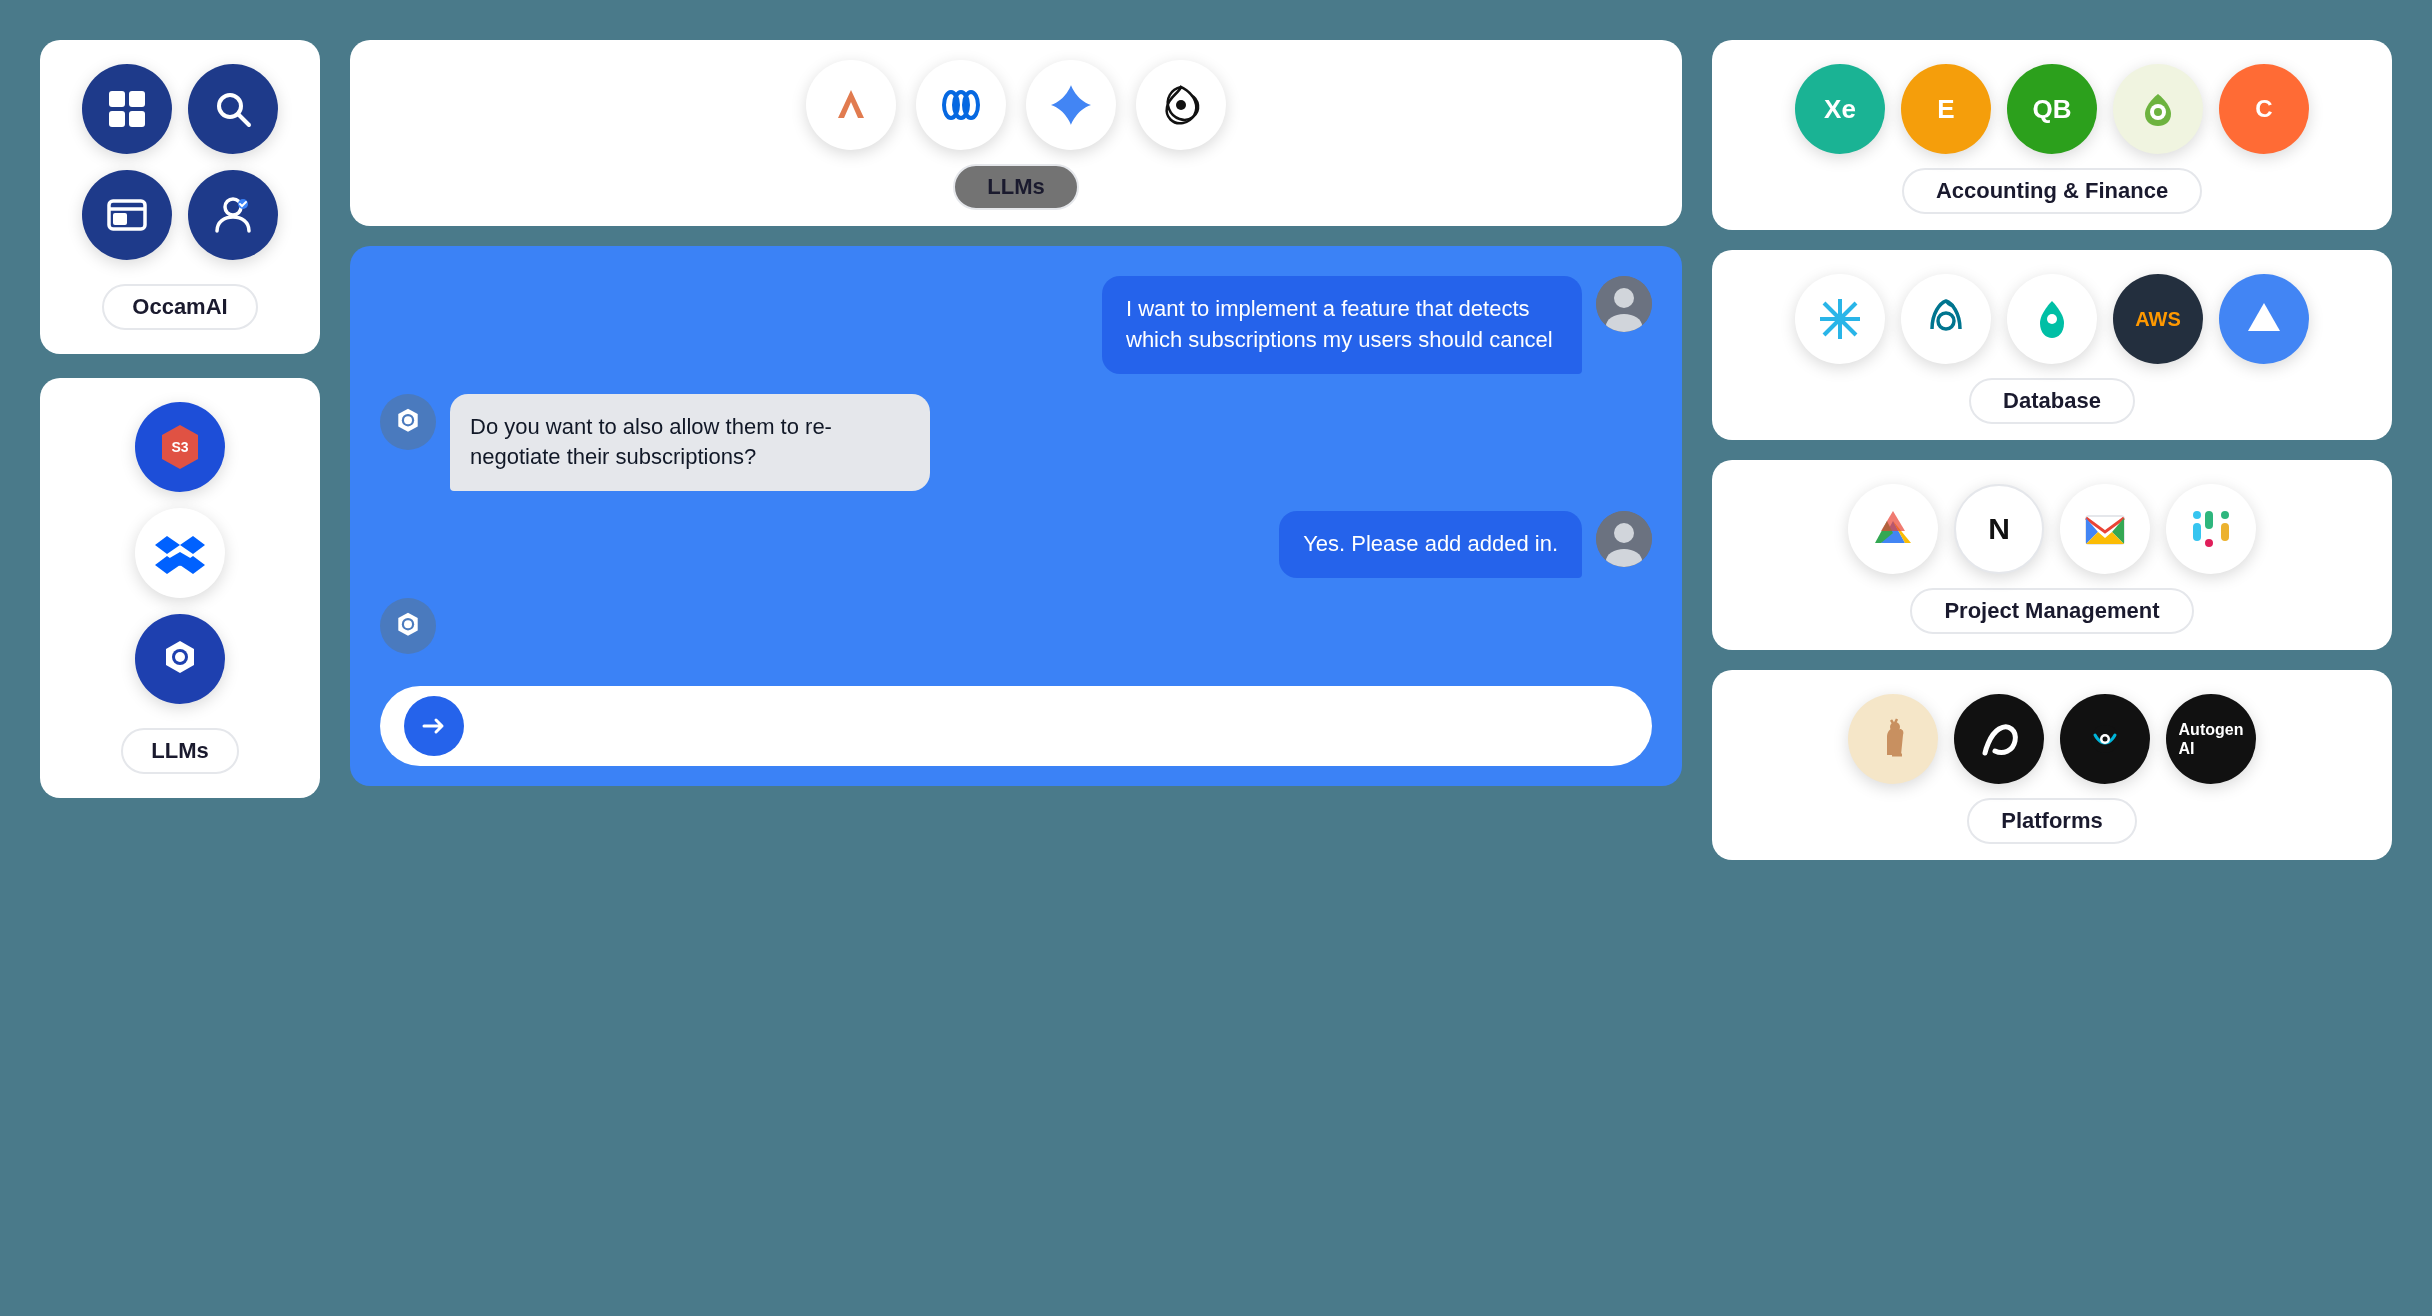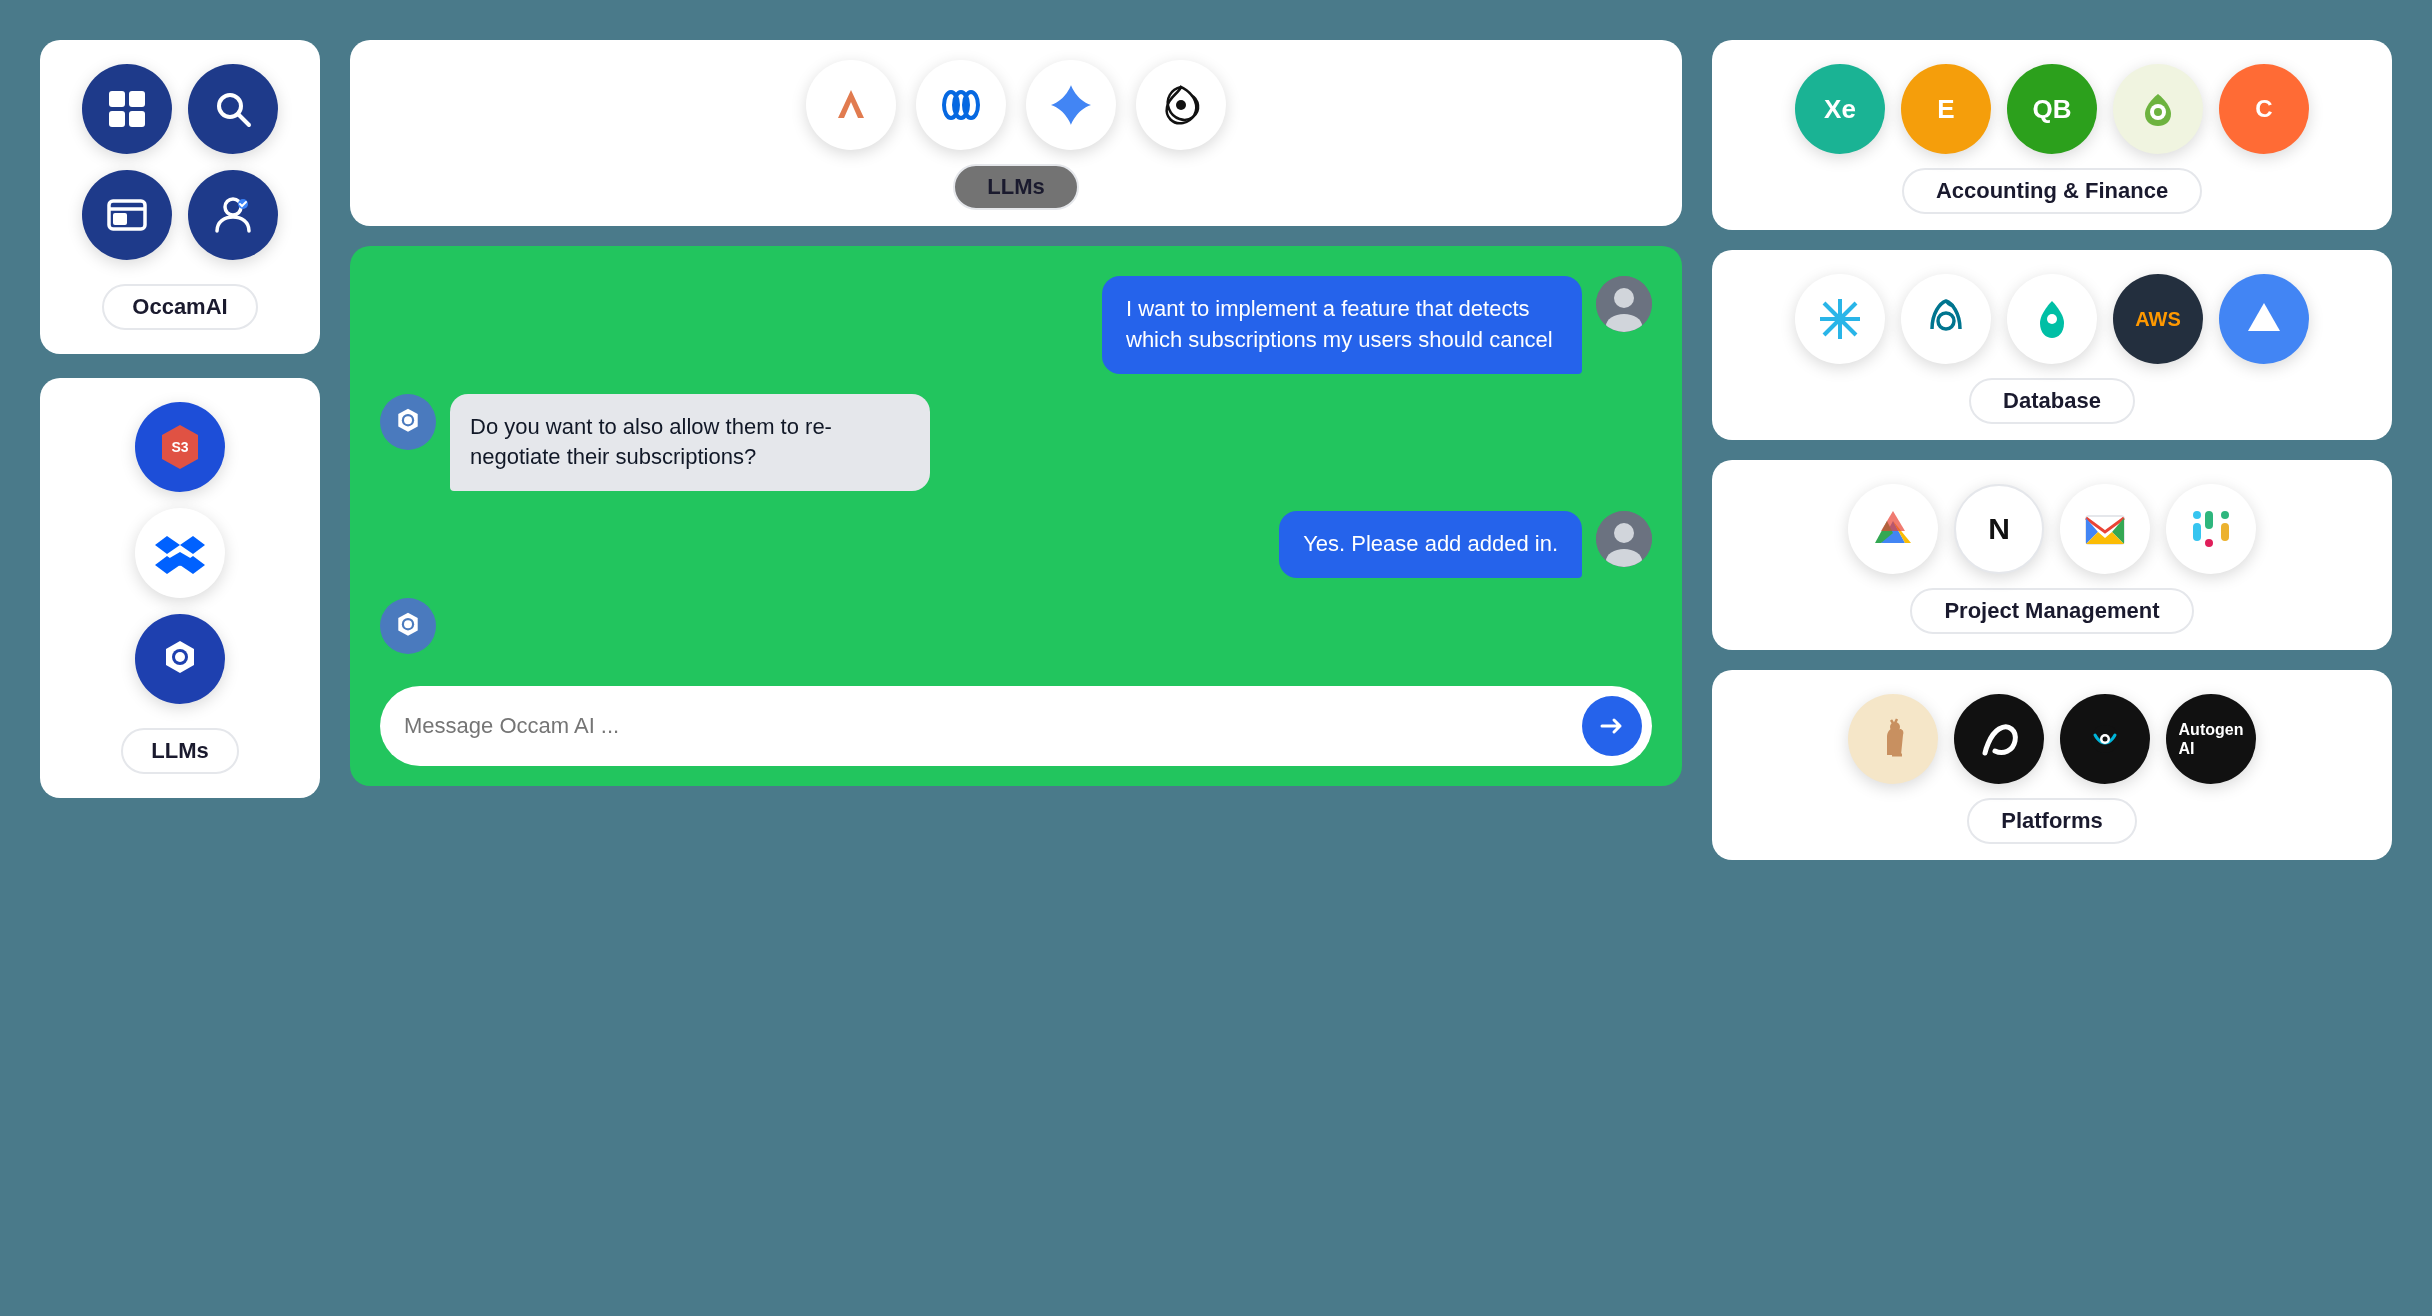--- a/index.html
+++ b/index.html
@@ -113,21 +113,21 @@
       font-weight: 600;
       color: #1a1a2e;
       background: #737373;
       border-radius: 30px;
       padding: 8px 32px;
       border: 2px solid #e5e7eb;
     }
 
     
     .chat-panel {
-      background: #22c55e;
+      background: #3b82f6;
       border-radius: 20px;
       padding: 30px 30px 20px;
       display: flex;
       flex-direction: column;
       gap: 24px;
       flex: 1;
     }
 
     .chat-messages {
       display: flex;
@@ -449,21 +449,20 @@
             <svg width="34" height="34" viewBox="0 0 34 34" fill="white">
               <polygon points="17,2 28,8 28,22 17,28 6,22 6,8"></polygon>
               <circle cx="17" cy="15" r="7" fill="#4a7abe"></circle>
               <circle cx="17" cy="15" r="4.5" fill="white"></circle>
             </svg>
           </div>
         </div>
       </div>
 
       <div class="chat-input-row">
-        <input class="chat-input" type="text" placeholder="Message Occam AI ..." style="">
         <button class="send-btn">
           <svg width="28" height="28" viewBox="0 0 28 28" fill="none">
             <path d="M4 14 L22 14 M16 8 L22 14 L16 20" stroke="white" stroke-width="3" stroke-linecap="round" stroke-linejoin="round"></path>
           </svg>
         </button>
       </div>
     </div>
   </div>
 
   <div class="right-column">

